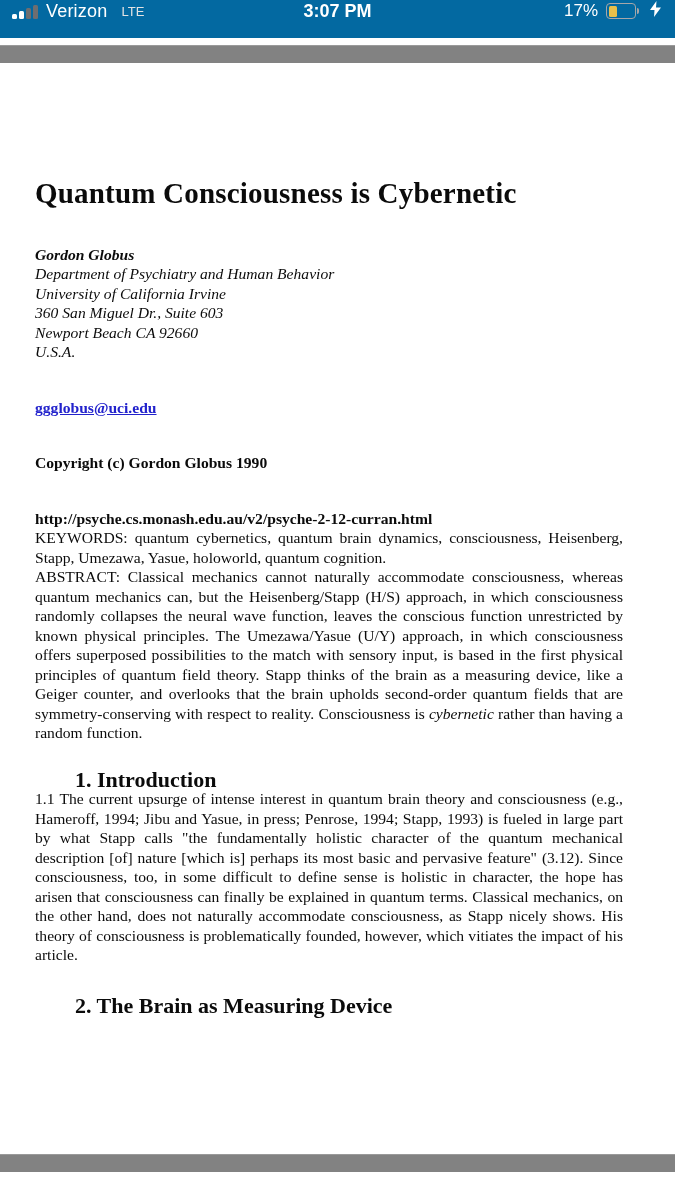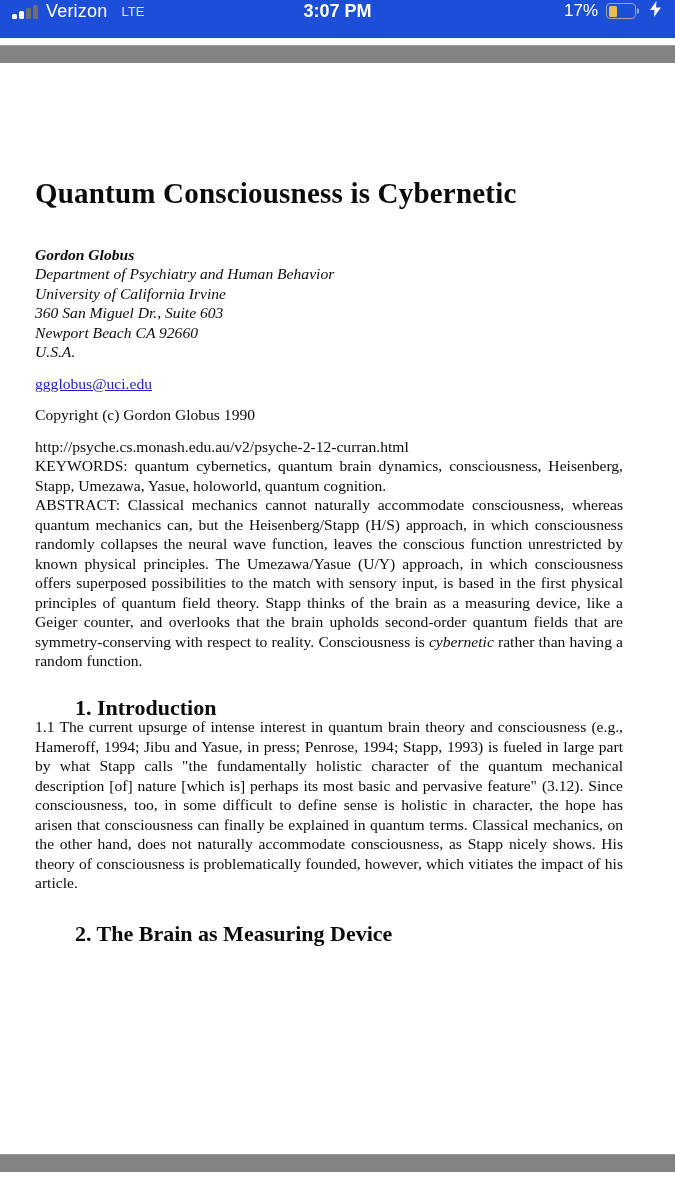--- a/index.html
+++ b/index.html
@@ -14,21 +14,21 @@
     overflow: hidden;
     margin: 0 auto;
   }
 
   
   .status-bar {
     position: absolute;
     top: 0; left: 0;
     width: 675px;
     height: 38px;
-    background: #1d4ed8;
+    background: #0369a1;
     color: #ffffff;
     font-family: "Liberation Sans", "DejaVu Sans", sans-serif;
     display: flex;
     align-items: center;
     justify-content: space-between;
     padding: 0 14px 16px 12px;
   }
   .sb-left, .sb-right { display: flex; align-items: center; gap: 8px; }
   .sb-carrier { font-size: 18px; color: #ffffff; letter-spacing: 0.2px; }
   .sb-network { font-size: 13px; color: #e3e3e3; margin-left: 6px; }
@@ -94,21 +94,21 @@
   }
   .doc-title {
     margin-top: 121px;
     font-size: 29px;
     font-weight: bold;
     letter-spacing: 0.2px;
   }
   .body-text { font-size: 15.6px; line-height: 19.5px; }
   .author-block { margin-top: 41px; font-style: italic; }
   .author-name { font-weight: bold; }
-  .meta-line { margin-top: 12px; }
+  .meta-line { margin-top: 36px; font-weight: bold; }
   .email-link {
     color: #2222cc;
     text-decoration: underline;
     cursor: pointer;
   }
   .para {
     text-align: justify;
   }
   .italic { font-style: italic; }
   .section-heading {

